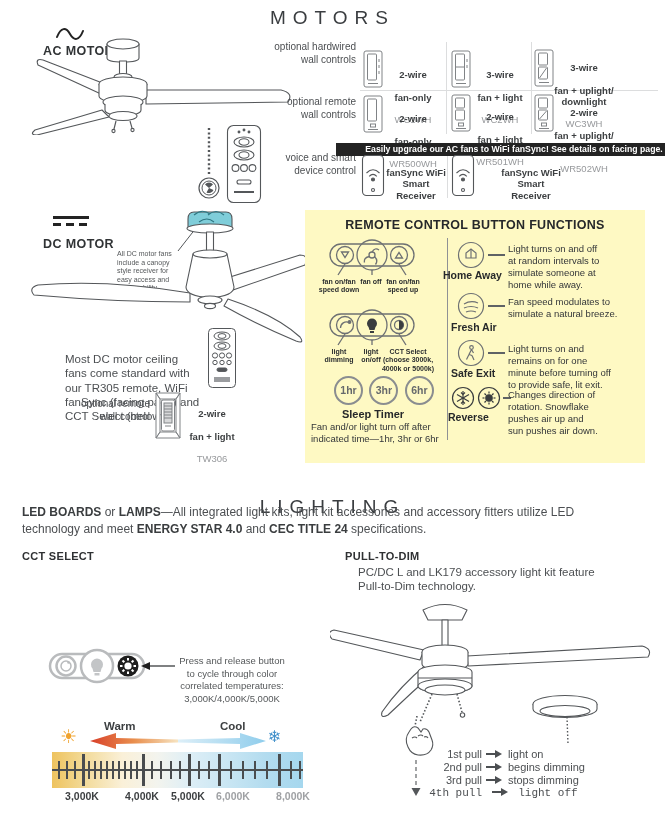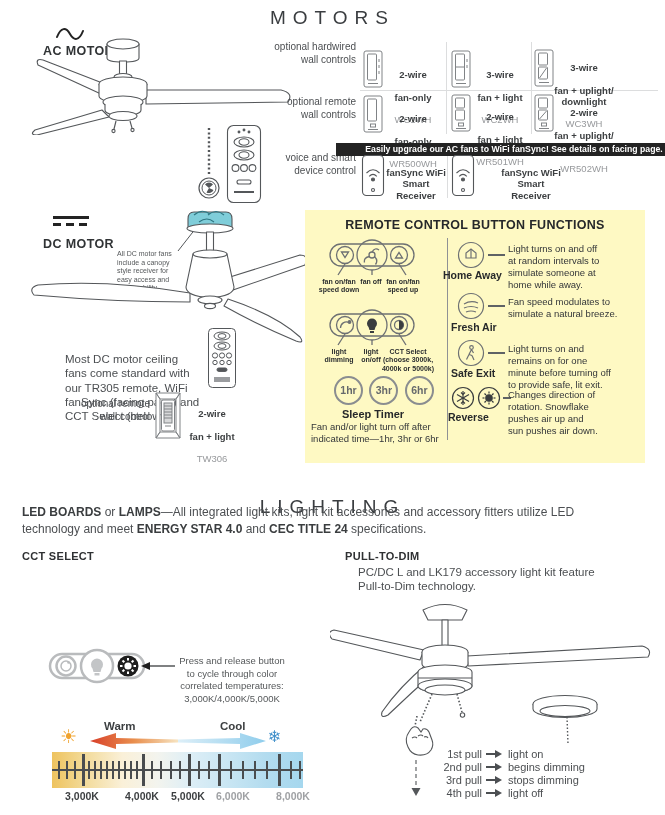--- a/index.html
+++ b/index.html
@@ -591,19 +591,19 @@
   <div class="abs" style="left:362px;top:757px;">
     <span class="pull-step">2nd pull</span>
     <span class="arr"></span>
     <span class="pull-action">begins dimming</span>
   </div>
   <div class="abs" style="left:362px;top:770px;">
     <span class="pull-step">3rd pull</span>
     <span class="arr"></span>
     <span class="pull-action">stops dimming</span>
   </div>
-  <div class="abs" style="left:362px;top:783px;">
+  <div class="abs" style="left:362px;top:783px;font-family:Liberation Mono, monospace;">
     <span class="pull-step">4th pull</span>
     <span class="arr"></span>
     <span class="pull-action">light off</span>
   </div>
 
 </div>
 
 </body></html>

